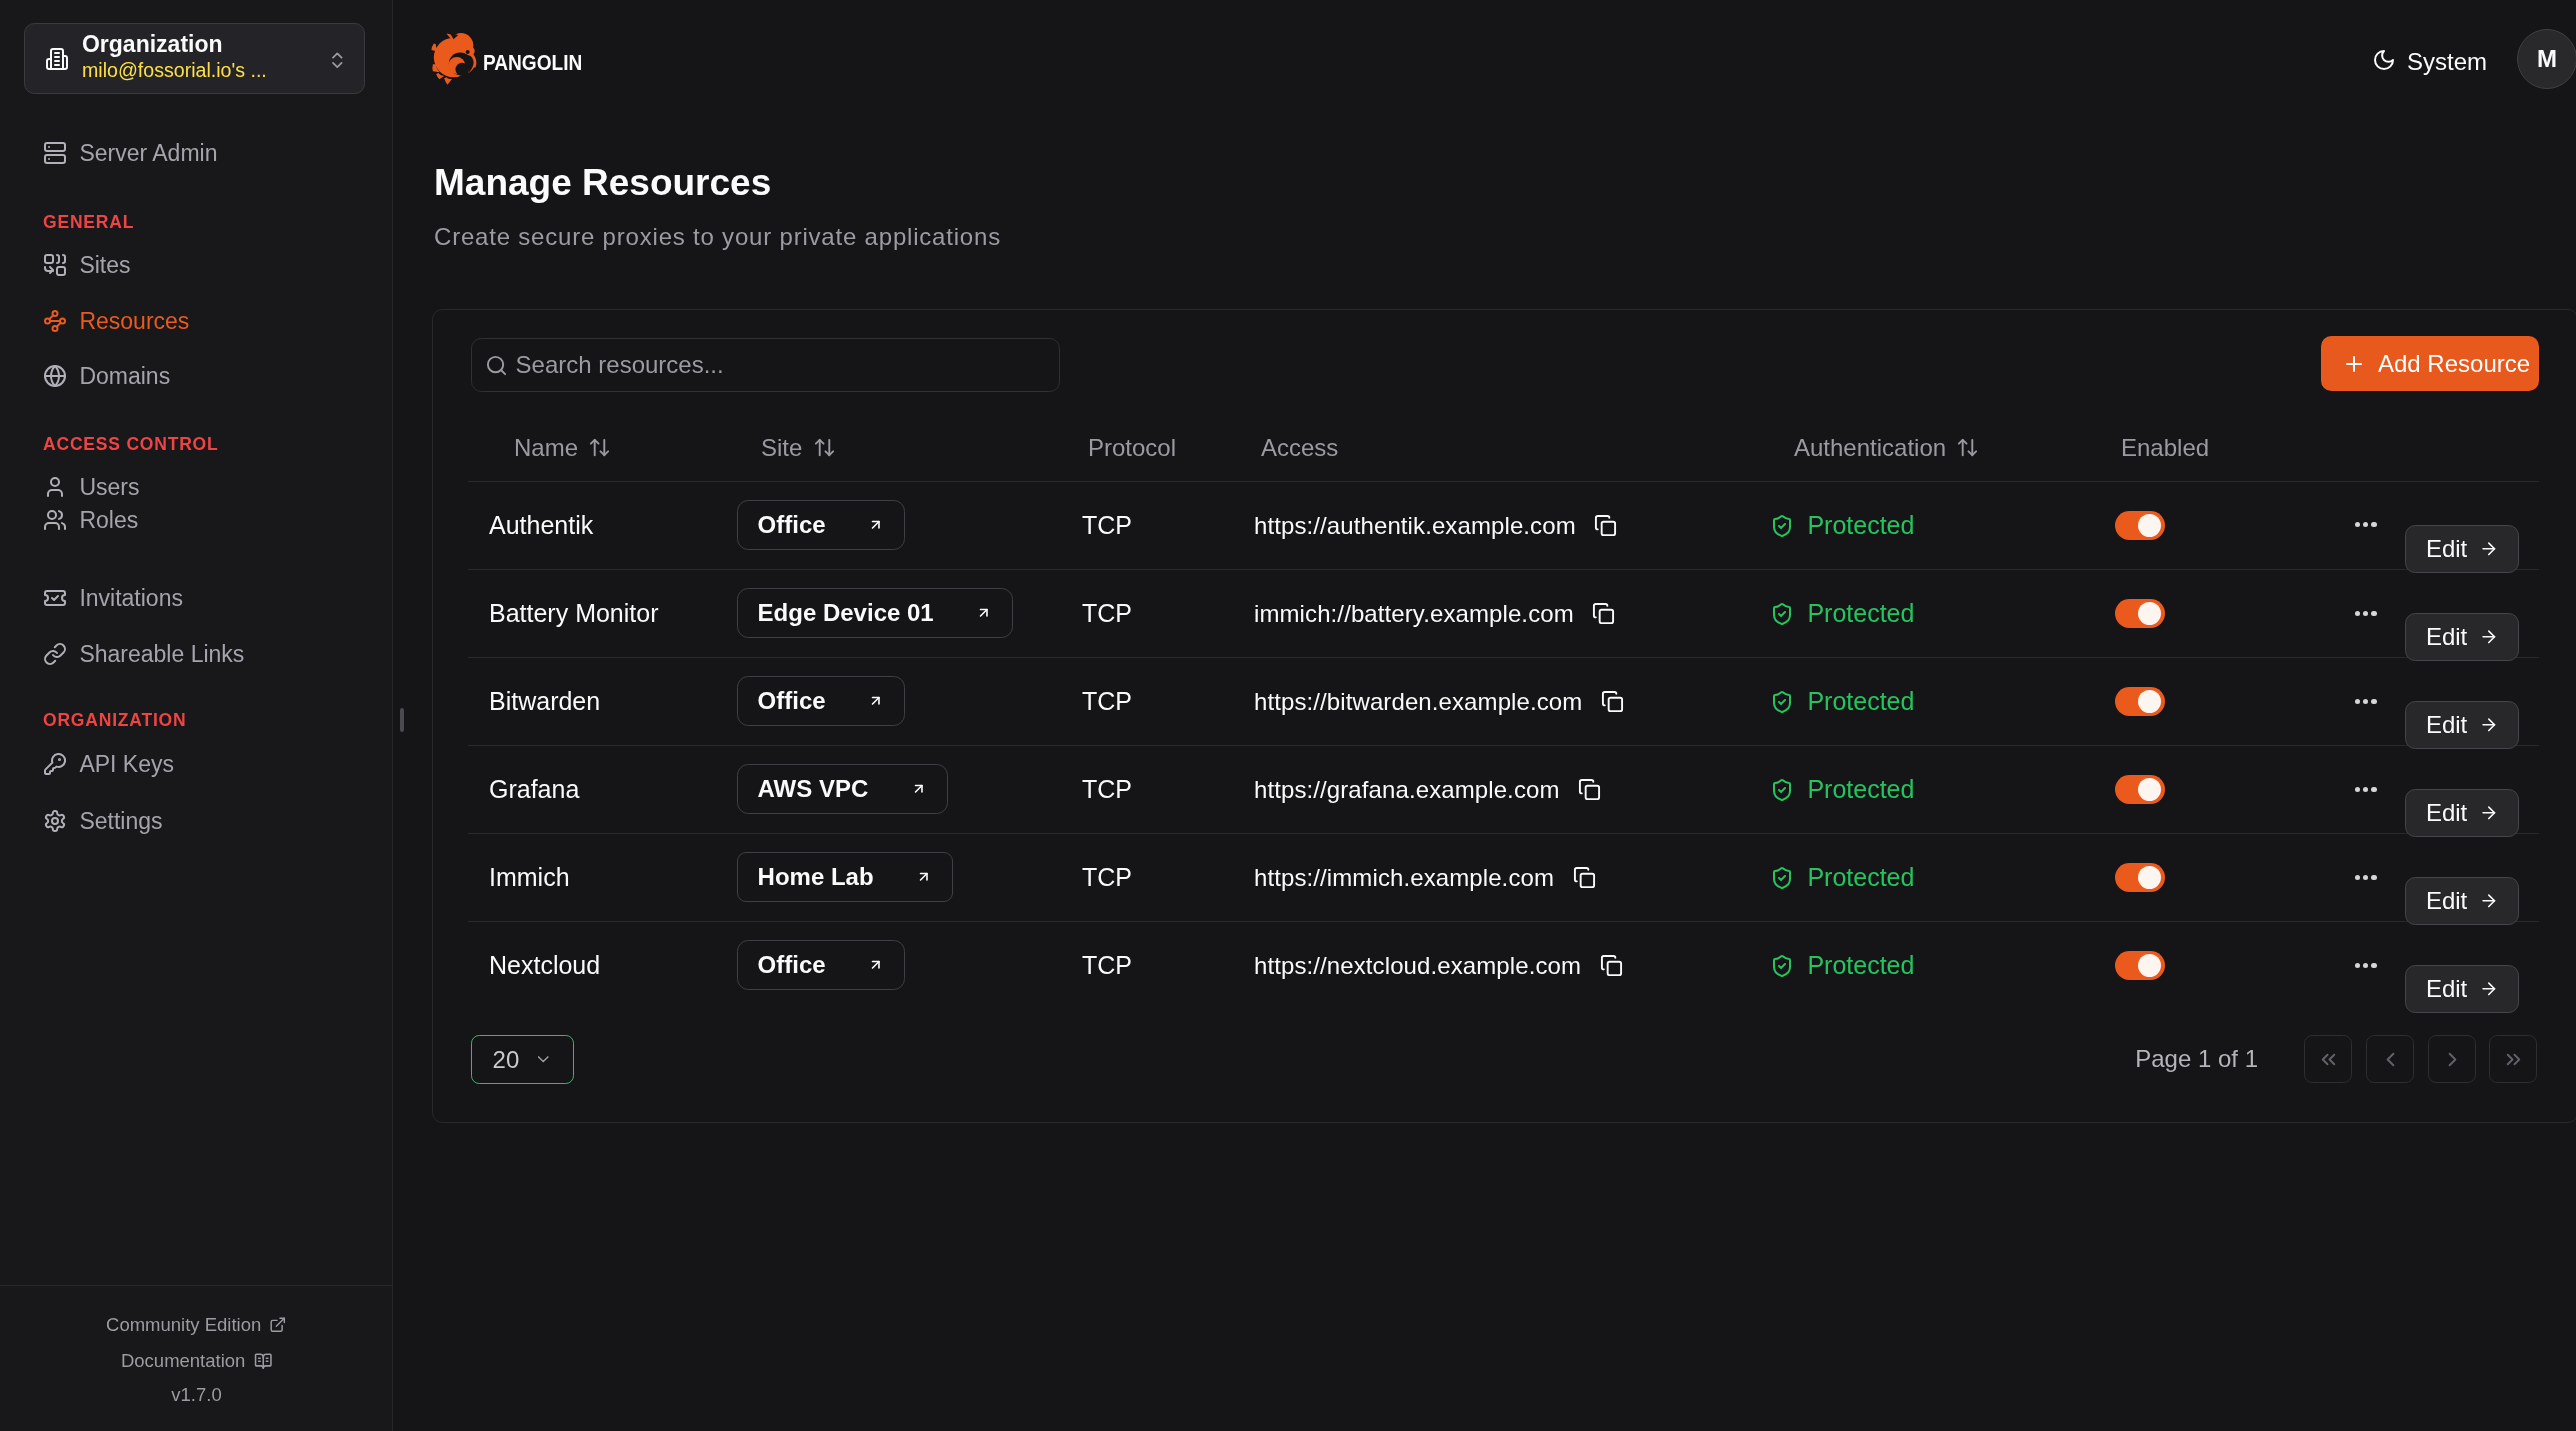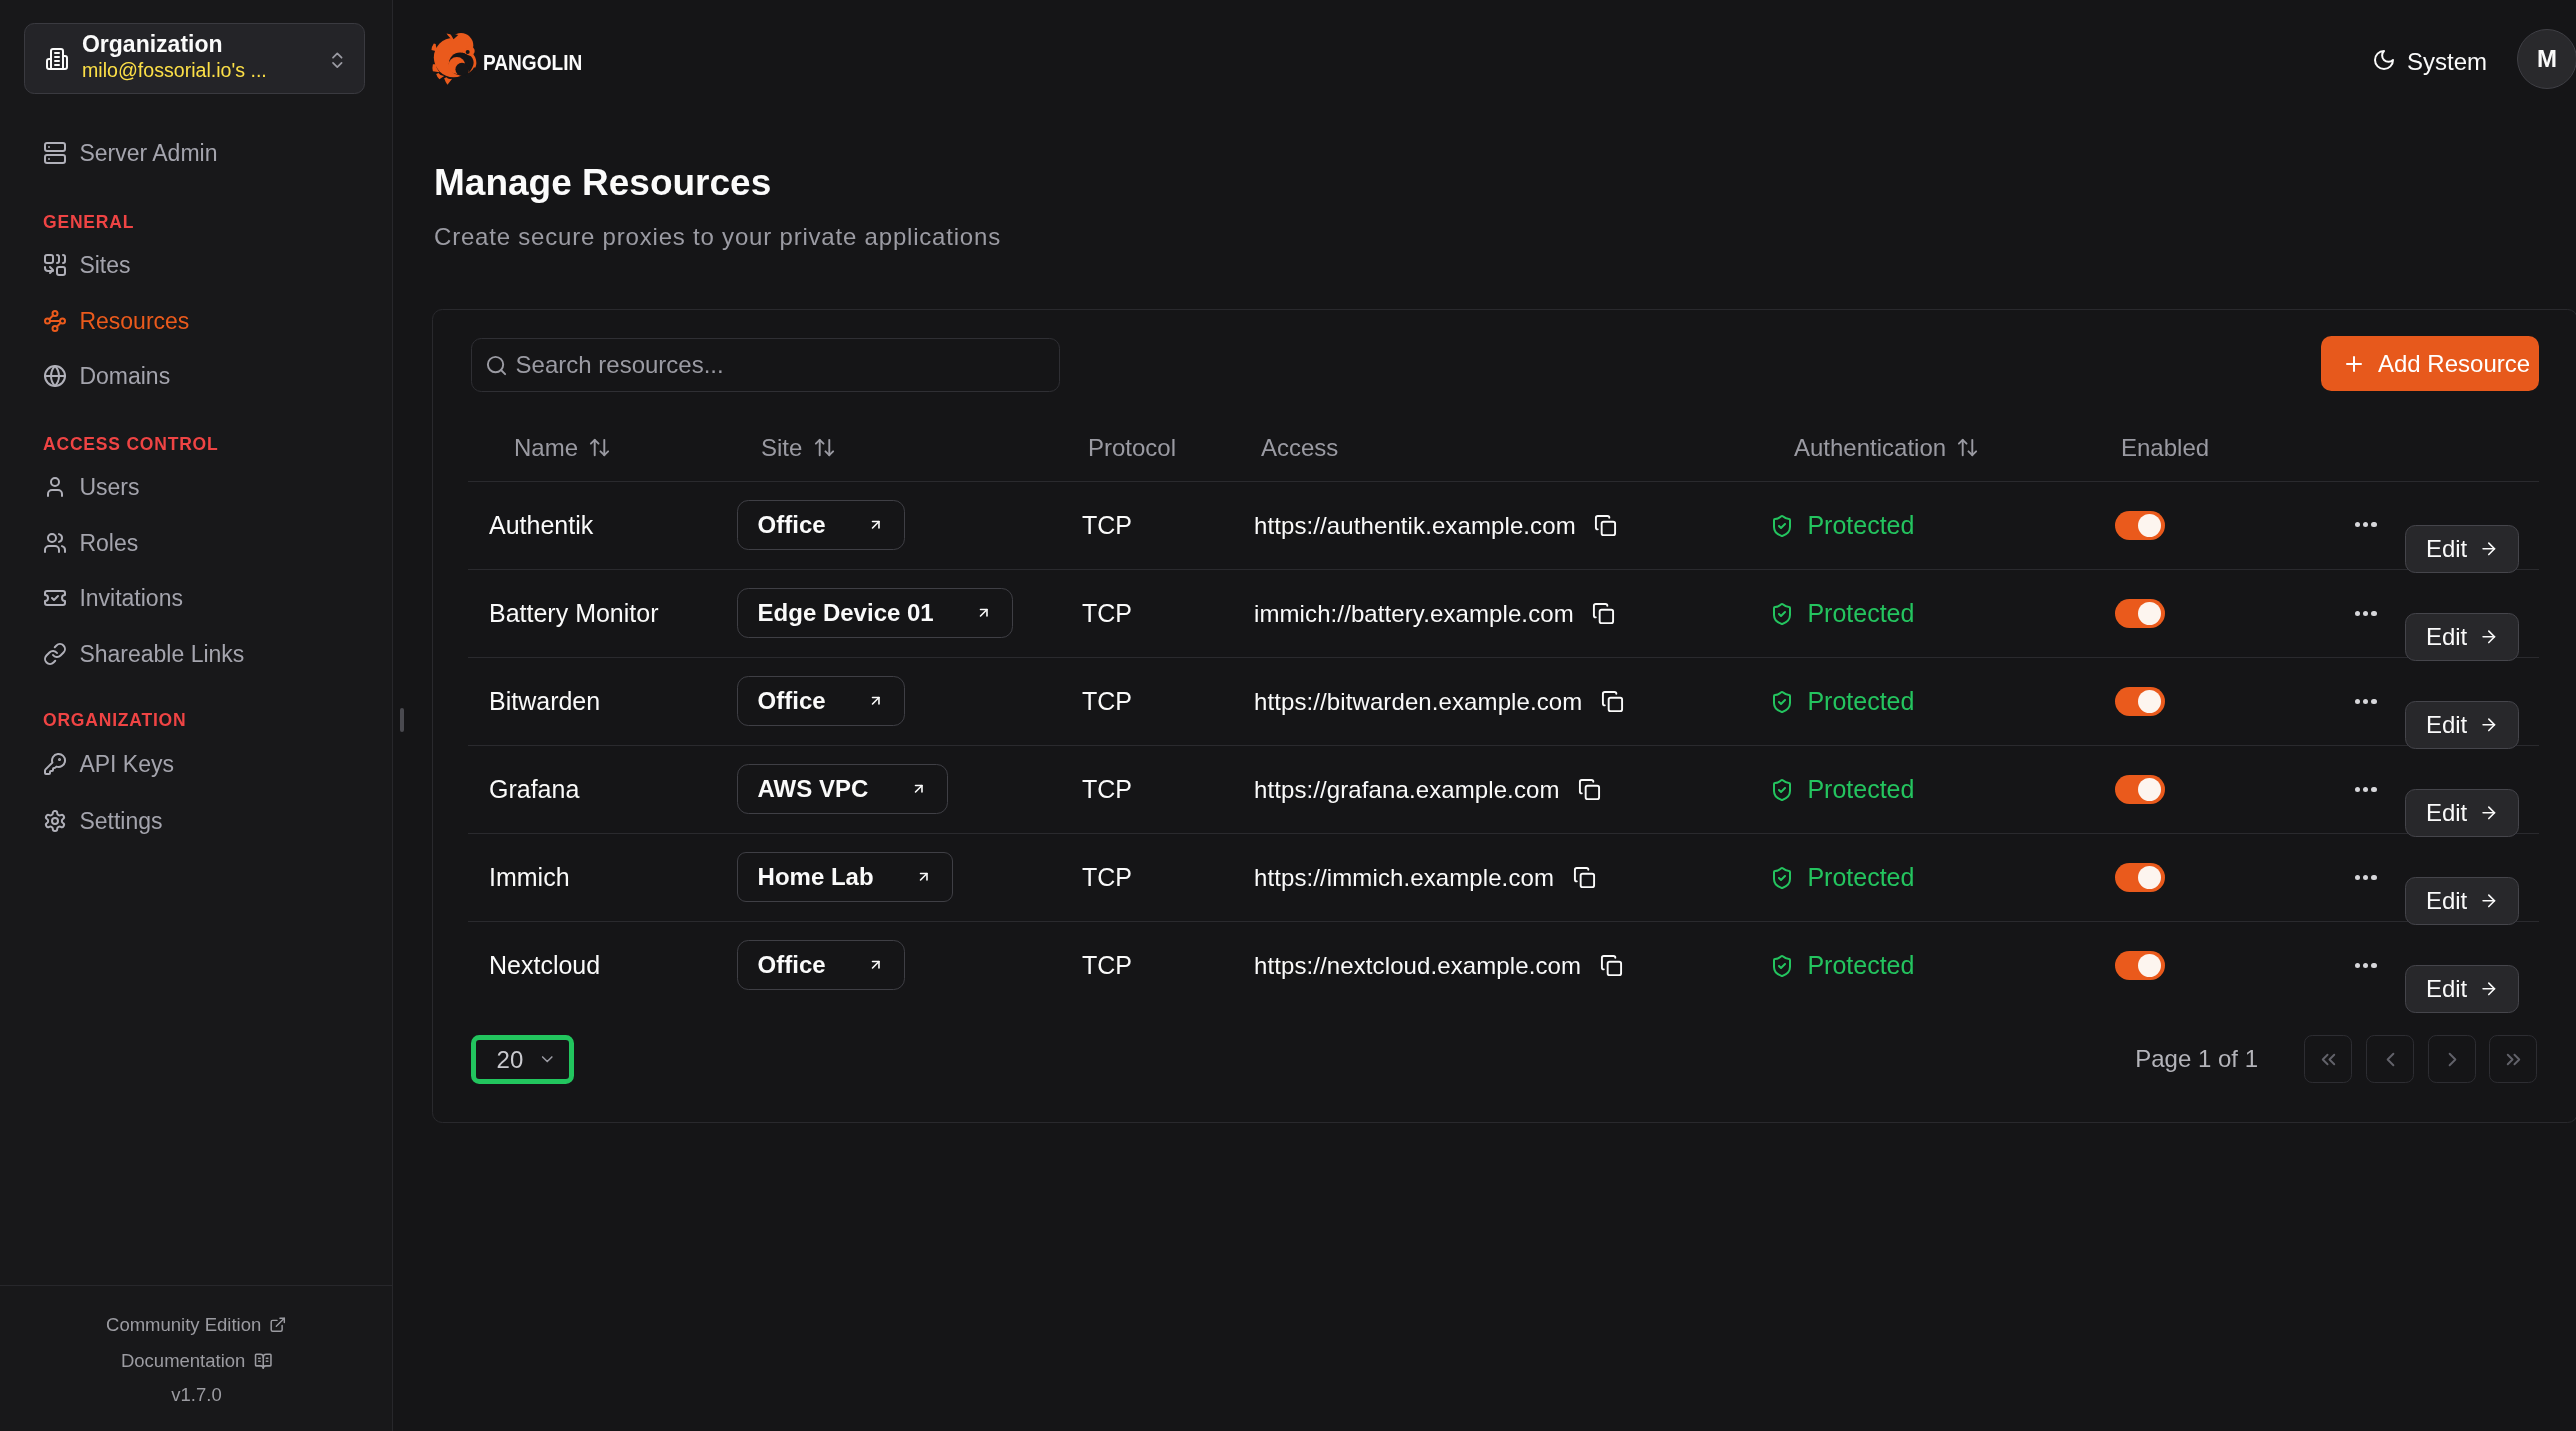--- a/index.html
+++ b/index.html
@@ -89,21 +89,21 @@
   .toggle .knob { position:absolute; right:3.6px; top:3.1px; width:23px; height:23px; background:#fdf5ef; border-radius:50%; }
   .dots { position:absolute; left:2355px; width:21.6px; display:flex; justify-content:space-between; }
   .dots i { width:5.2px; height:5.2px; border-radius:50%; background:#d6d6da; }
   .editbtn { position:absolute; left:2405px; width:114px; height:48px; background:rgba(40,40,44,0.99);
     border:1.5px solid #45454b; border-radius:10.3px; display:flex; align-items:center; justify-content:center; color:#fafafa;margin-top:26px; }
   .editbtn span { font-size:24px; font-weight:500; }
   .editbtn svg { margin-left:11.3px; }
 
   
   #pagesel { position:absolute; left:471px; top:1035px; width:103px; height:49px;
-    border:5px solid #22c55e; border-radius:8.2px; display:flex; align-items:center; }
+    border:1px solid #22c55e; border-radius:8.2px; display:flex; align-items:center; }
   #pagesel span { margin-left:20.6px; font-size:24px; color:#c9c9ce; }
   #pagesel svg { margin-left:14.4px; color:#9b9ba3; }
   #pageinfo { position:absolute; left:2087px; top:1045px; width:171px; text-align:right; font-size:24px; font-weight:500; color:#b4b4ba; }
   .pgbtn { position:absolute; top:1035px; width:48px; height:48px; border:1px solid #2d2d32; border-radius:8.2px;
     display:flex; align-items:center; justify-content:center; color:#62626a; }
 </style>
 </head>
 <body>
 
 <div id="sidebar">
@@ -176,21 +176,21 @@
   <div class="navlabel" style="top:434px;">ACCESS CONTROL</div>
 
   <div class="navitem" style="top:475px;">
     <svg class="ni-icon" width="24" height="24" viewBox="0 0 24 24" fill="none" stroke="currentColor" stroke-width="2" stroke-linecap="round" stroke-linejoin="round">
         <path d="M19 21v-2a4 4 0 0 0-4-4H9a4 4 0 0 0-4 4v2"></path>
         <circle cx="12" cy="7" r="4"></circle>
       </svg>
     <span class="ni-label">Users</span>
   </div>
 
-  <div class="navitem" style="top:531px;text-align:center;">
+  <div class="navitem" style="top:508px;text-align:center;">
     <svg class="ni-icon" width="24" height="24" viewBox="0 0 24 24" fill="none" stroke="currentColor" stroke-width="2" stroke-linecap="round" stroke-linejoin="round">
         <path d="M16 21v-2a4 4 0 0 0-4-4H6a4 4 0 0 0-4 4v2"></path>
         <circle cx="9" cy="7" r="4"></circle>
         <path d="M22 21v-2a4 4 0 0 0-3-3.87"></path>
         <path d="M16 3.13a4 4 0 0 1 0 7.75"></path>
       </svg>
     <span class="ni-label">Roles</span>
   </div>
 
   <div class="navitem" style="top:586px;">

